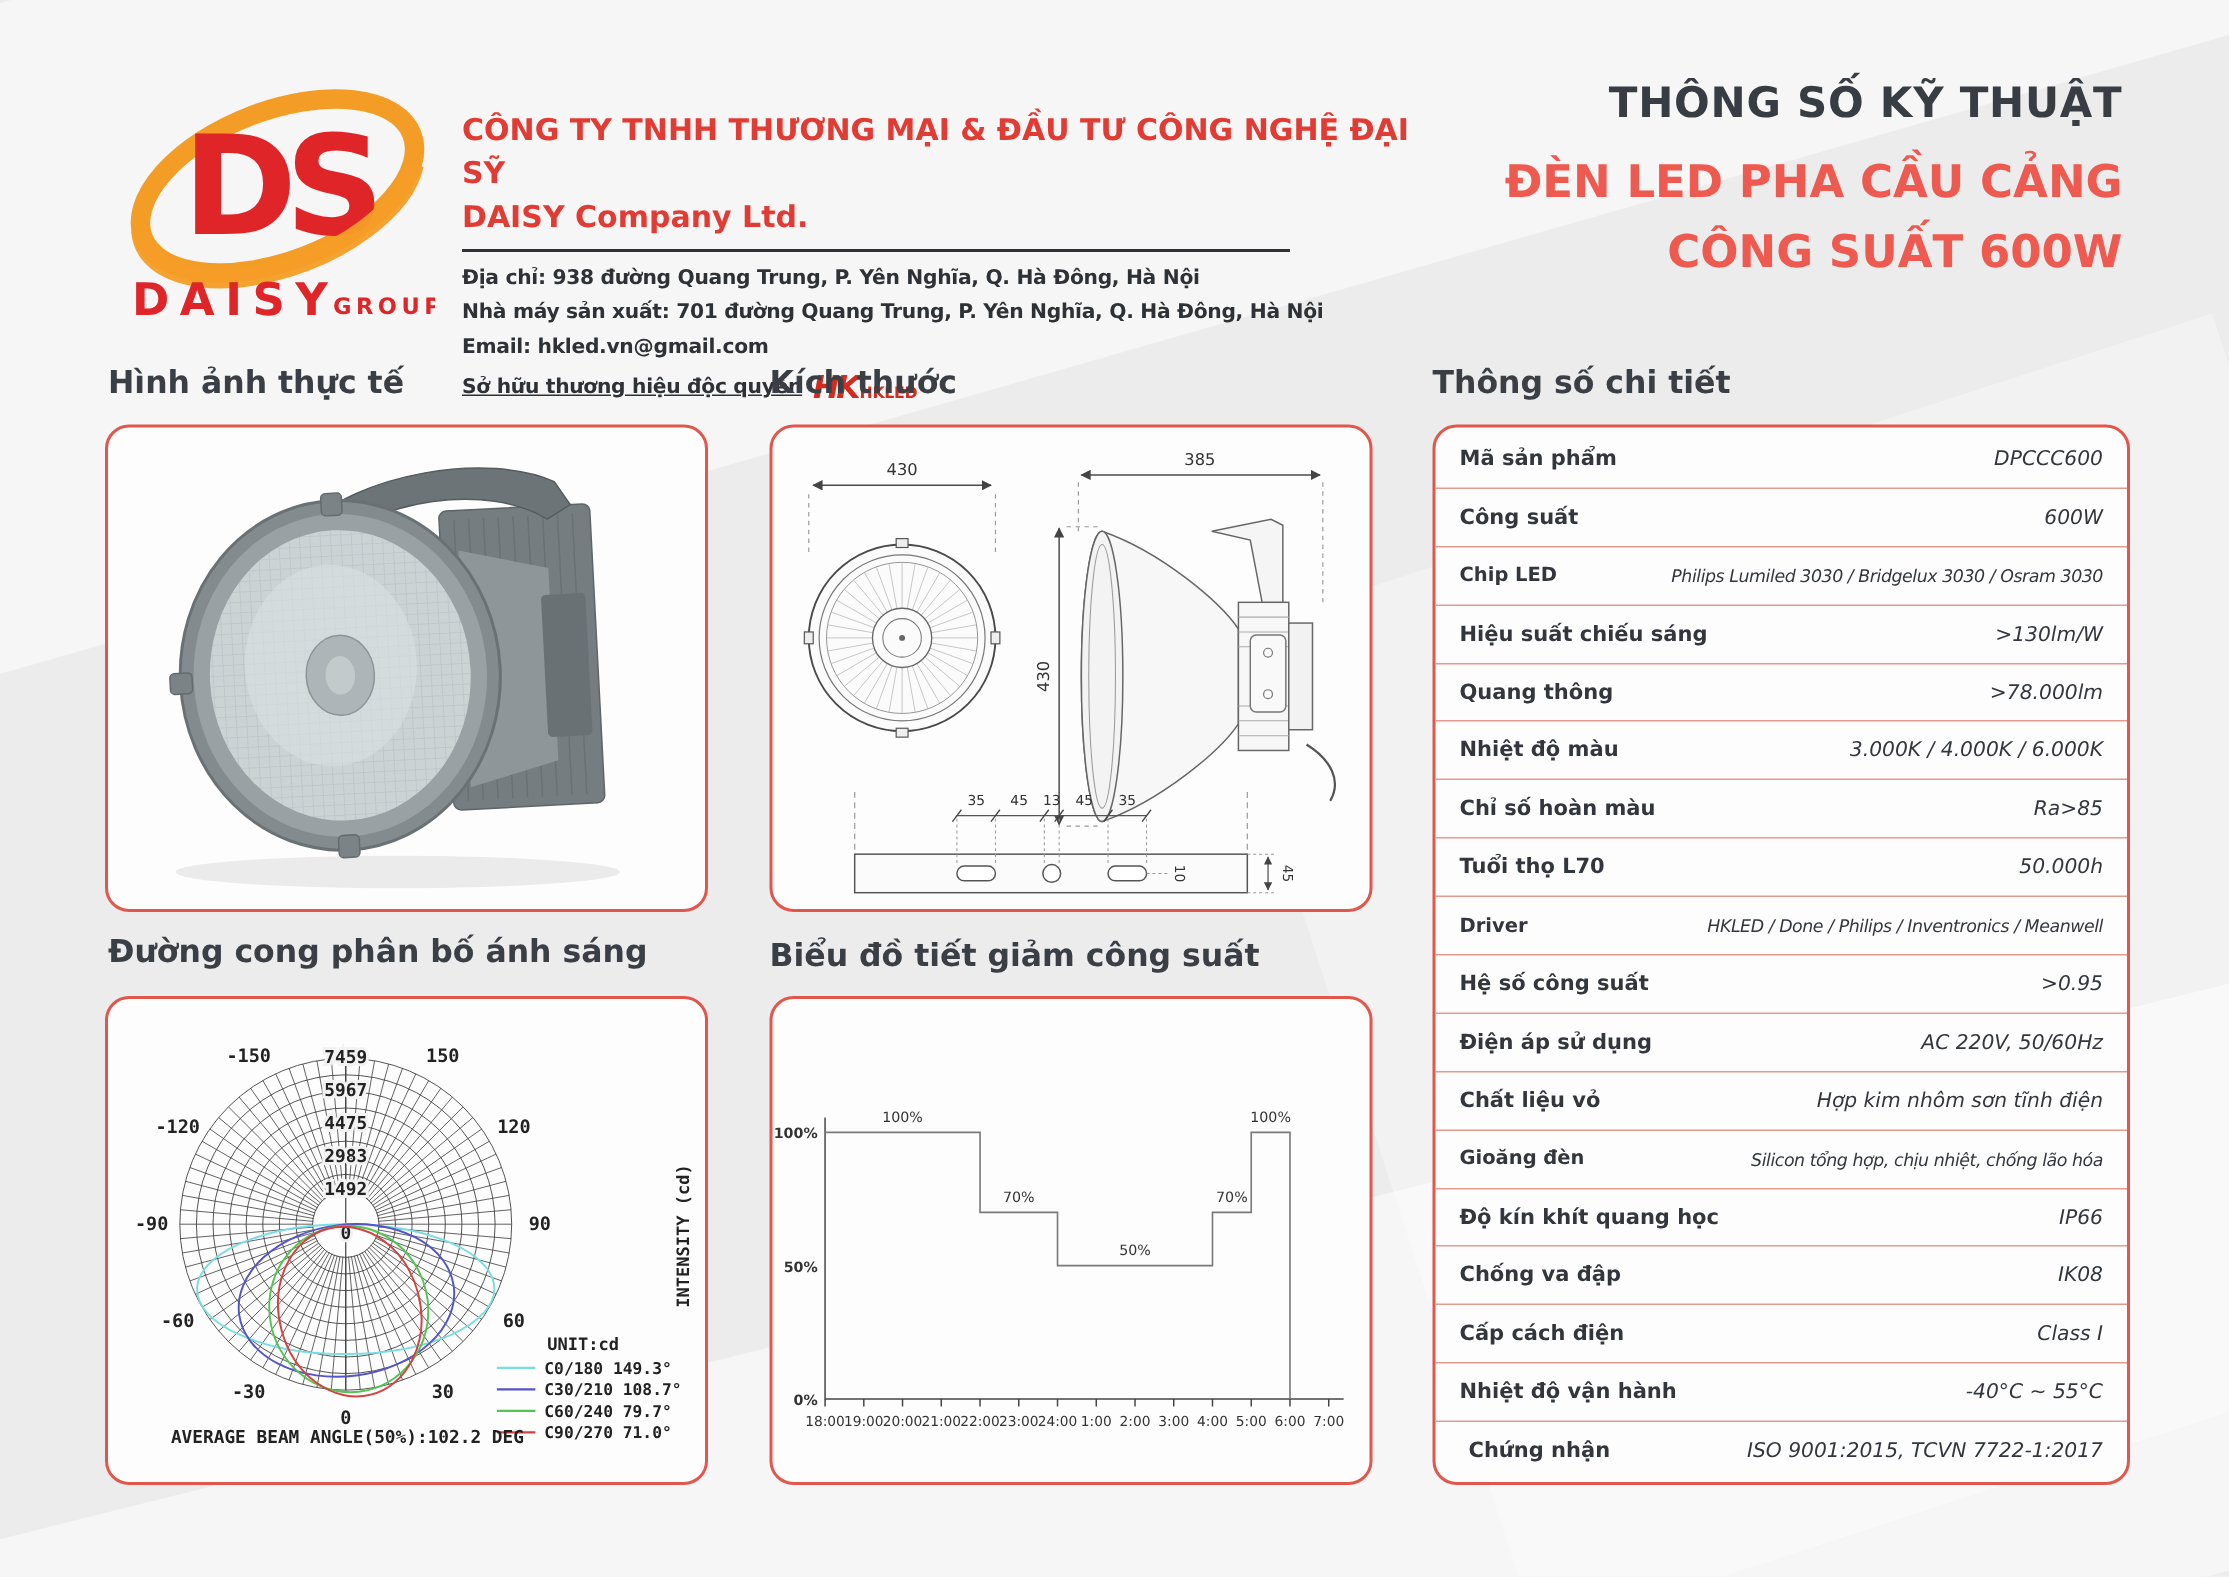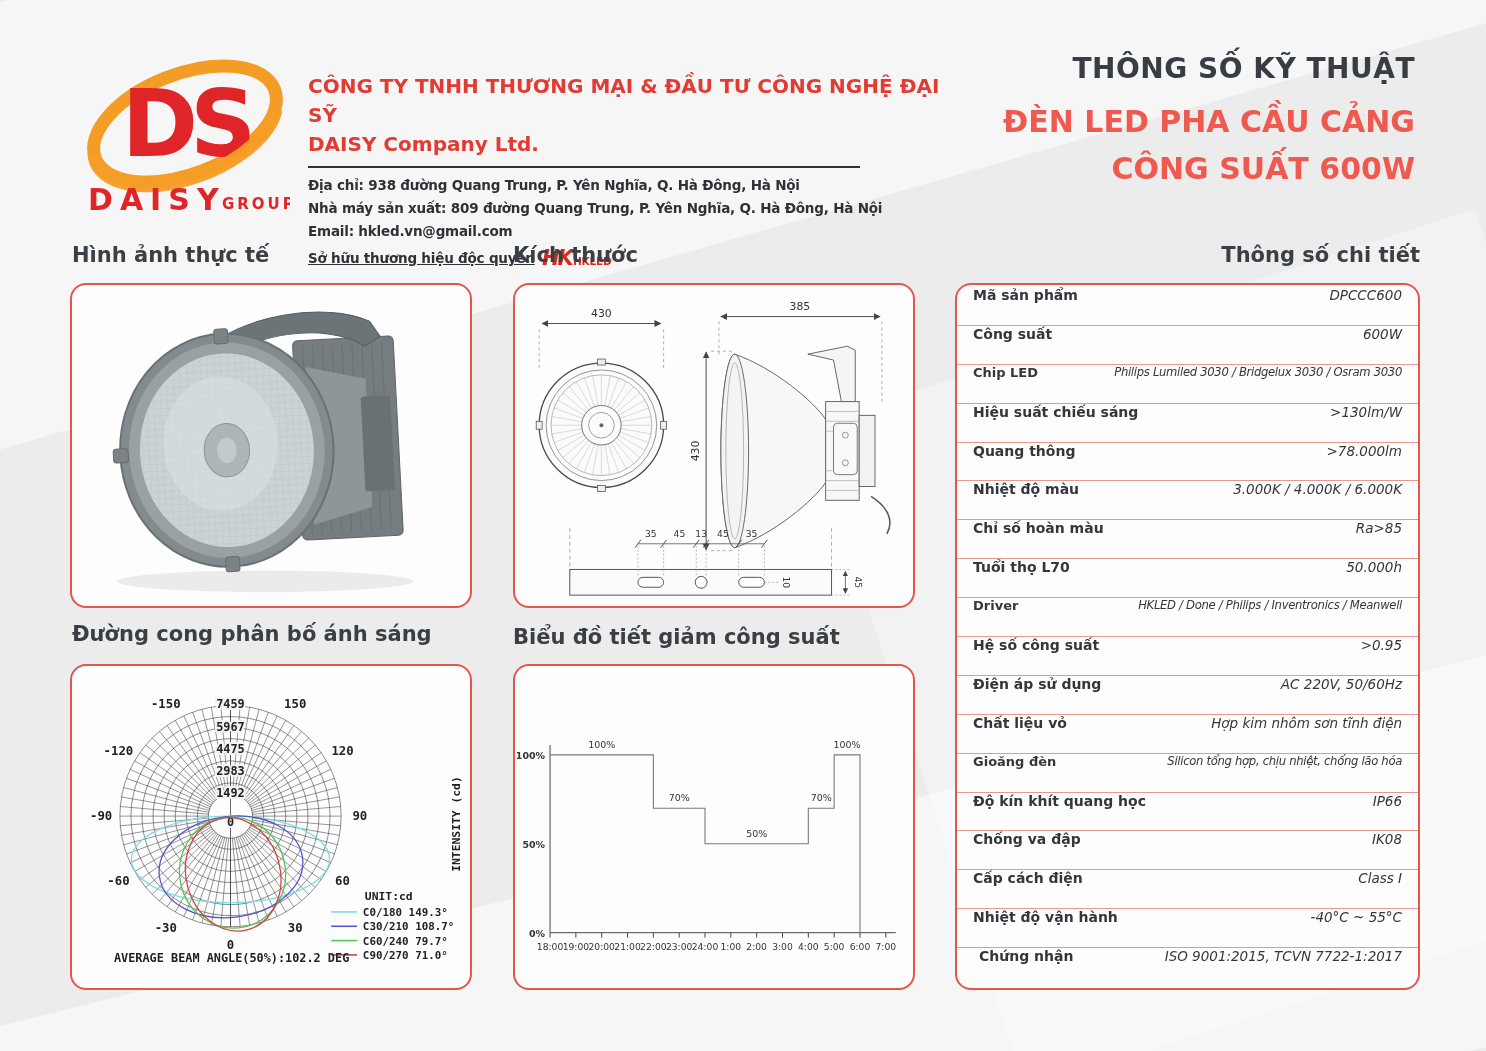--- a/index.html
+++ b/index.html
@@ -21,36 +21,36 @@
   .info-line{font-size:13.5px;font-weight:bold;color:#2e3237;margin:0 0 7px 0;letter-spacing:-0.2px;}
   .brand-line{display:flex;align-items:center;gap:6px;text-decoration:underline;}
   .titles{position:absolute;right:71px;top:52px;text-align:right;}
   .doc-title{font-size:28px;font-weight:bold;color:#383d44;letter-spacing:.5px;}
   .product-title{margin-top:14px;font-size:30px;font-weight:bold;color:#ee5a4f;line-height:1.55;}
 
   
   .section-heading{position:absolute;margin:0;font-size:21px;font-weight:bold;color:#3a3f46;}
   #h-photo{left:72px;top:243px;}
   #h-dims{left:513px;top:243px;}
-  #h-specs{left:955px;top:243px;width:465px;text-align:right;}
+  #h-specs{left:955px;top:243px;width:465px;text-align:left;}
   #h-polar{left:72px;top:622px;}
   #h-derating{left:513px;top:625px;}
 
   
   .panel{position:absolute;background:#fdfdfd;border:2px solid #e2574c;border-radius:16px;box-sizing:border-box;}
   #p-photo{left:70px;top:283px;width:402px;height:325px;}
   #p-dims{left:513px;top:283px;width:402px;height:325px;}
   #p-polar{left:70px;top:664px;width:402px;height:326px;}
   #p-derating{left:513px;top:664px;width:402px;height:326px;}
   #p-specs{left:955px;top:283px;width:465px;height:707px;}
   .panel svg{display:block;width:100%;height:100%;}
 
   
   .spec-table{display:flex;flex-direction:column;height:100%;padding:2px 0;box-sizing:border-box;}
-  .spec-row{flex:1;display:flex;align-items:flex-start;justify-content:space-between;gap:26px;
+  .spec-row{flex:1;display:flex;align-items:center;justify-content:space-between;gap:26px;
     padding:0 16px;border-bottom:1px solid #e59a90;}
   .spec-row:last-child{border-bottom:none;padding-left:22px;}
   .spec-label{font-weight:bold;font-size:14px;color:#33373d;white-space:nowrap;}
   .spec-value{font-style:italic;font-size:13.5px;color:#33373d;text-align:right;white-space:nowrap;}
   .spec-row.long .spec-label{font-size:13px;}
   .spec-row.long .spec-value{font-size:11.6px;letter-spacing:-0.3px;}
 </style>
 </head>
 <body>
 
@@ -67,21 +67,21 @@
       <text x="8" y="152" font-size="30" font-weight="bold" fill="#e02529" style="letter-spacing:7px">DAISY</text>
       <text x="142" y="151" font-size="15" font-weight="bold" fill="#e02529" style="letter-spacing:3px">GROUP</text>
     </svg>
   </div>
 
   <div class="company">
     <div class="company-name">CÔNG TY TNHH THƯƠNG MẠI &amp; ĐẦU TƯ CÔNG NGHỆ ĐẠI SỸ</div>
     <div class="company-name">DAISY Company Ltd.</div>
     <hr class="company-divider">
     <div class="info-line">Địa chỉ: 938 đường Quang Trung, P. Yên Nghĩa, Q. Hà Đông, Hà Nội</div>
-    <div class="info-line">Nhà máy sản xuất: 809 đường Quang Trung, P. Yên Nghĩa, Q. Hà Đông, Hà Nội</div>
+    <div class="info-line">Nhà máy sản xuất: 701 đường Quang Trung, P. Yên Nghĩa, Q. Hà Đông, Hà Nội</div>
     <div class="info-line">Email: hkled.vn@gmail.com</div>
     <div class="info-line brand-line">
       <span>Sở hữu thương hiệu độc quyền</span>
       <span style="display:inline-flex;align-items:flex-end;">
         <svg width="78" height="24" viewBox="0 0 78 24">
           <text x="1" y="19" font-size="21" font-weight="bold" font-style="italic" fill="#d42b1e" style="letter-spacing:-2px">HK</text>
           <text x="32" y="19" font-size="10.5" font-weight="bold" fill="#d42b1e">HKLED</text>
         </svg>
       </span>
     </div>

